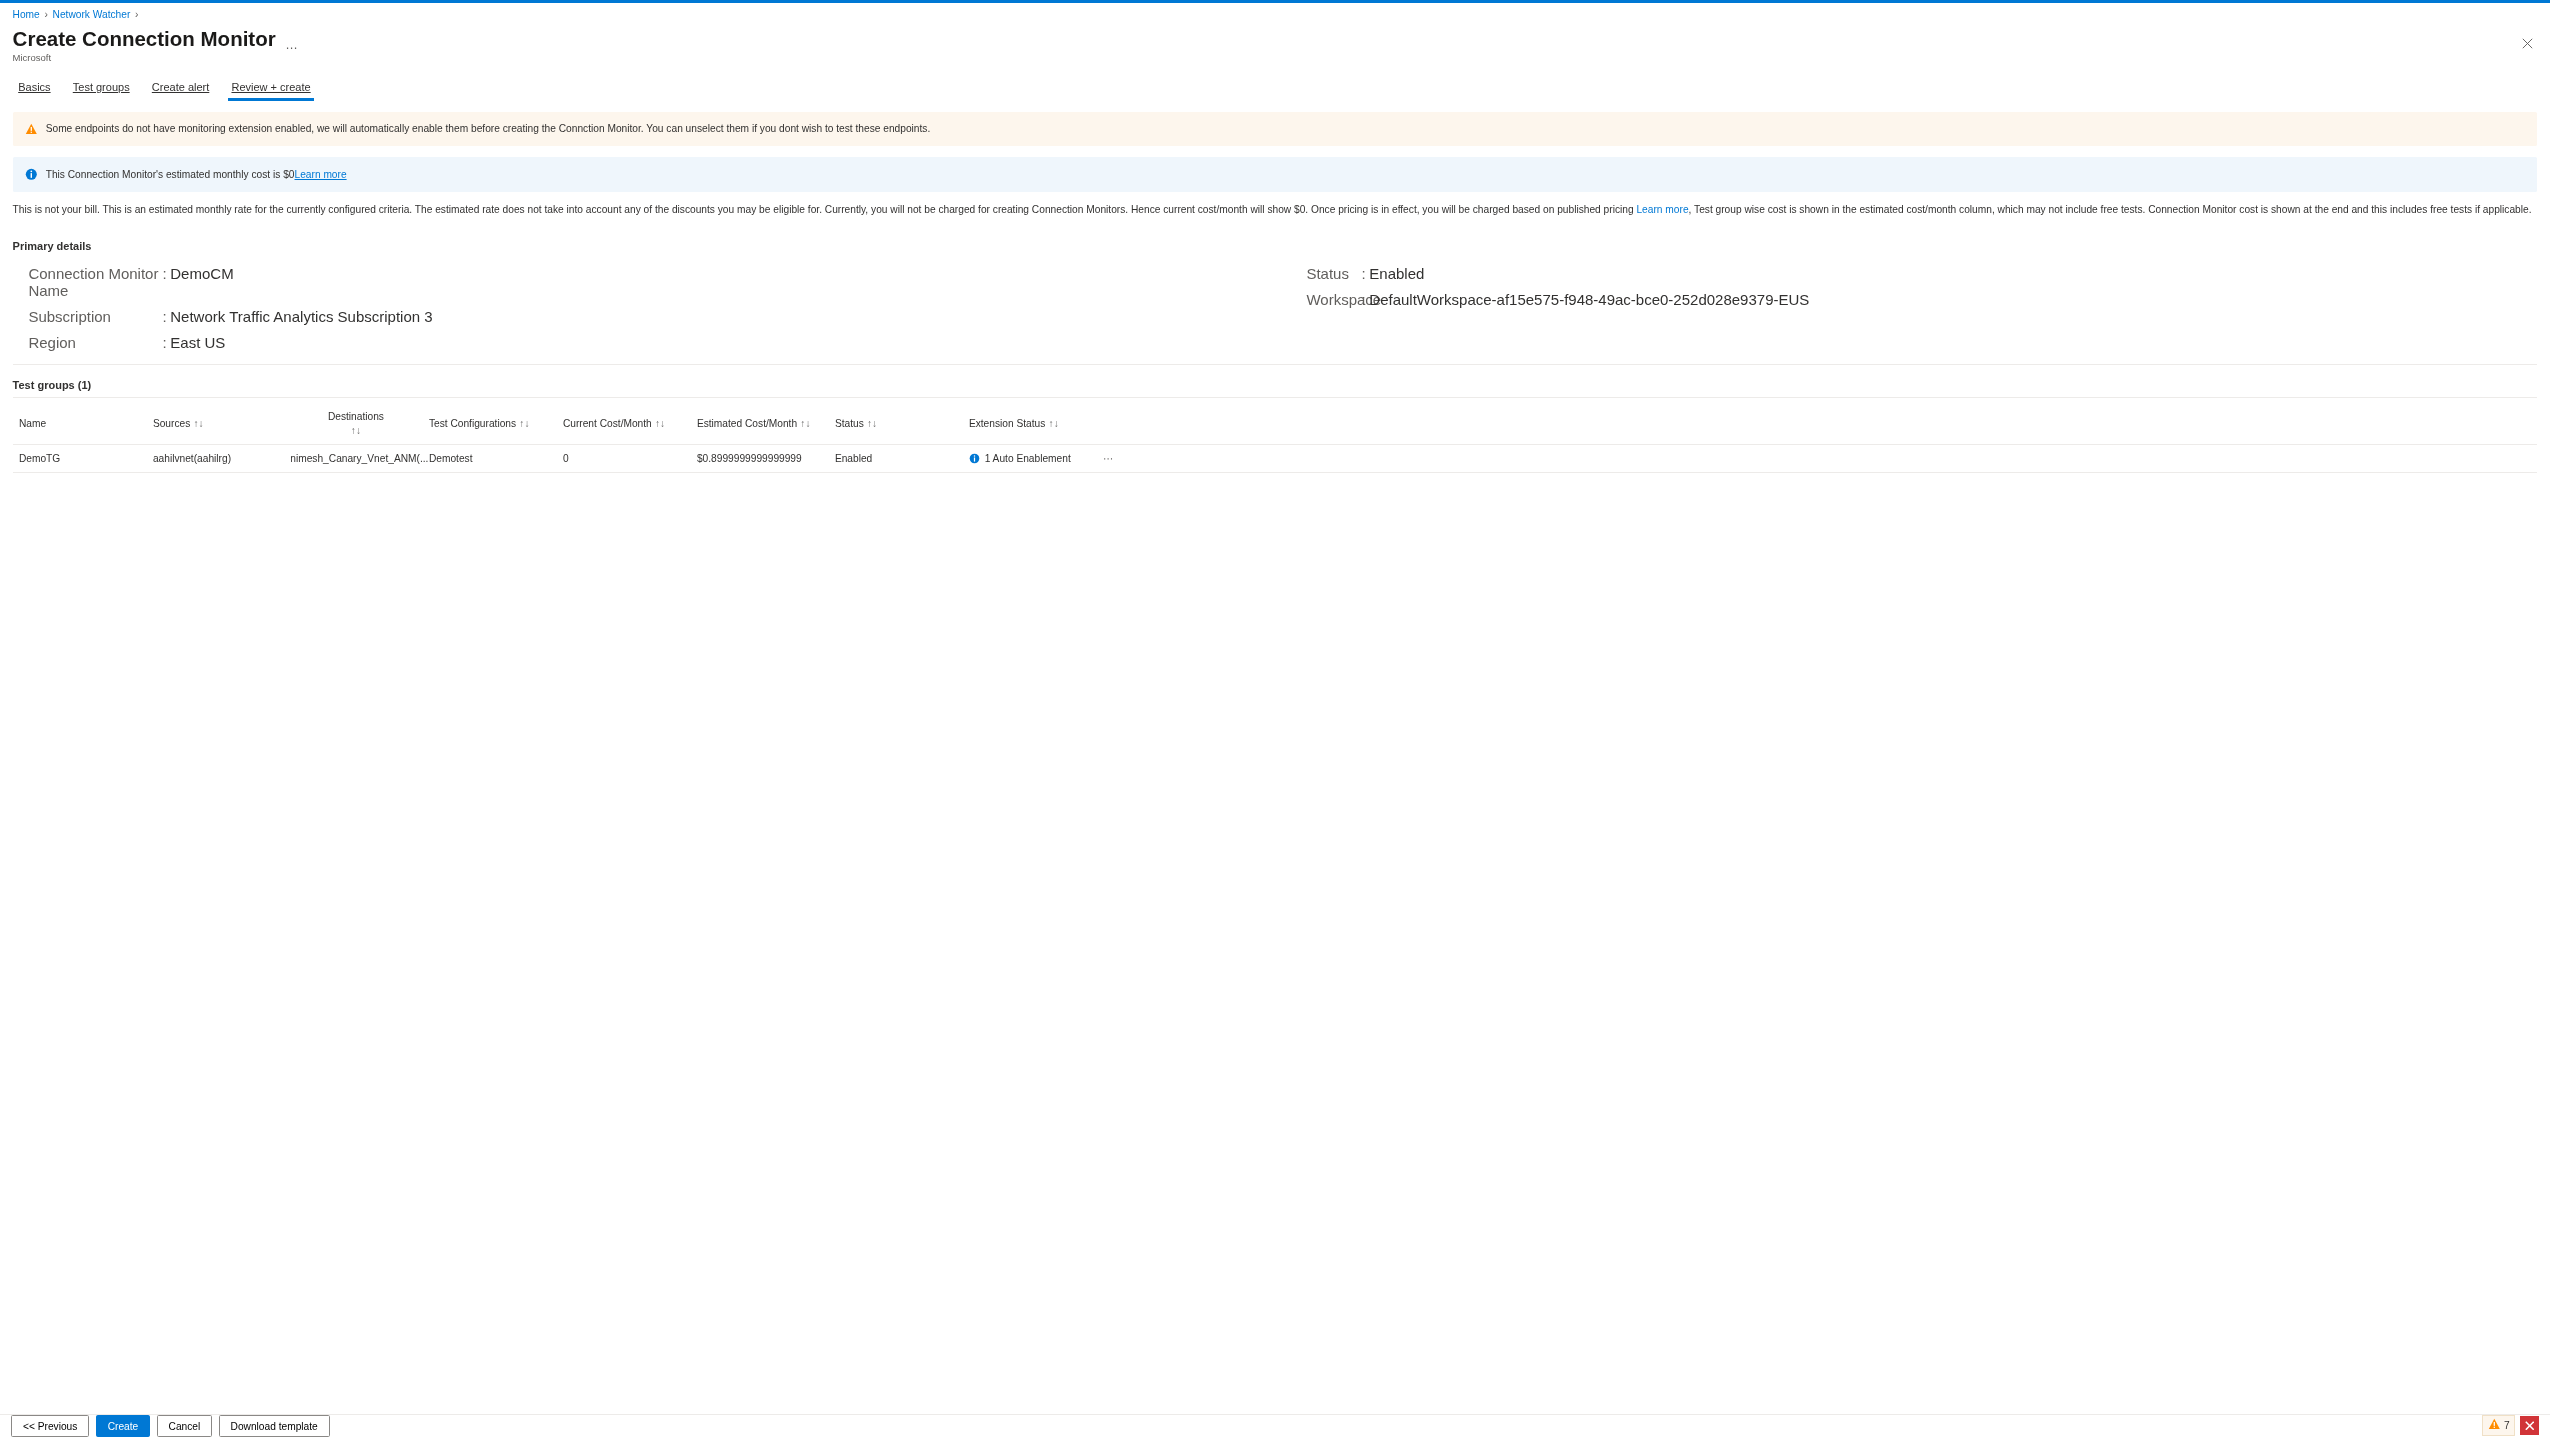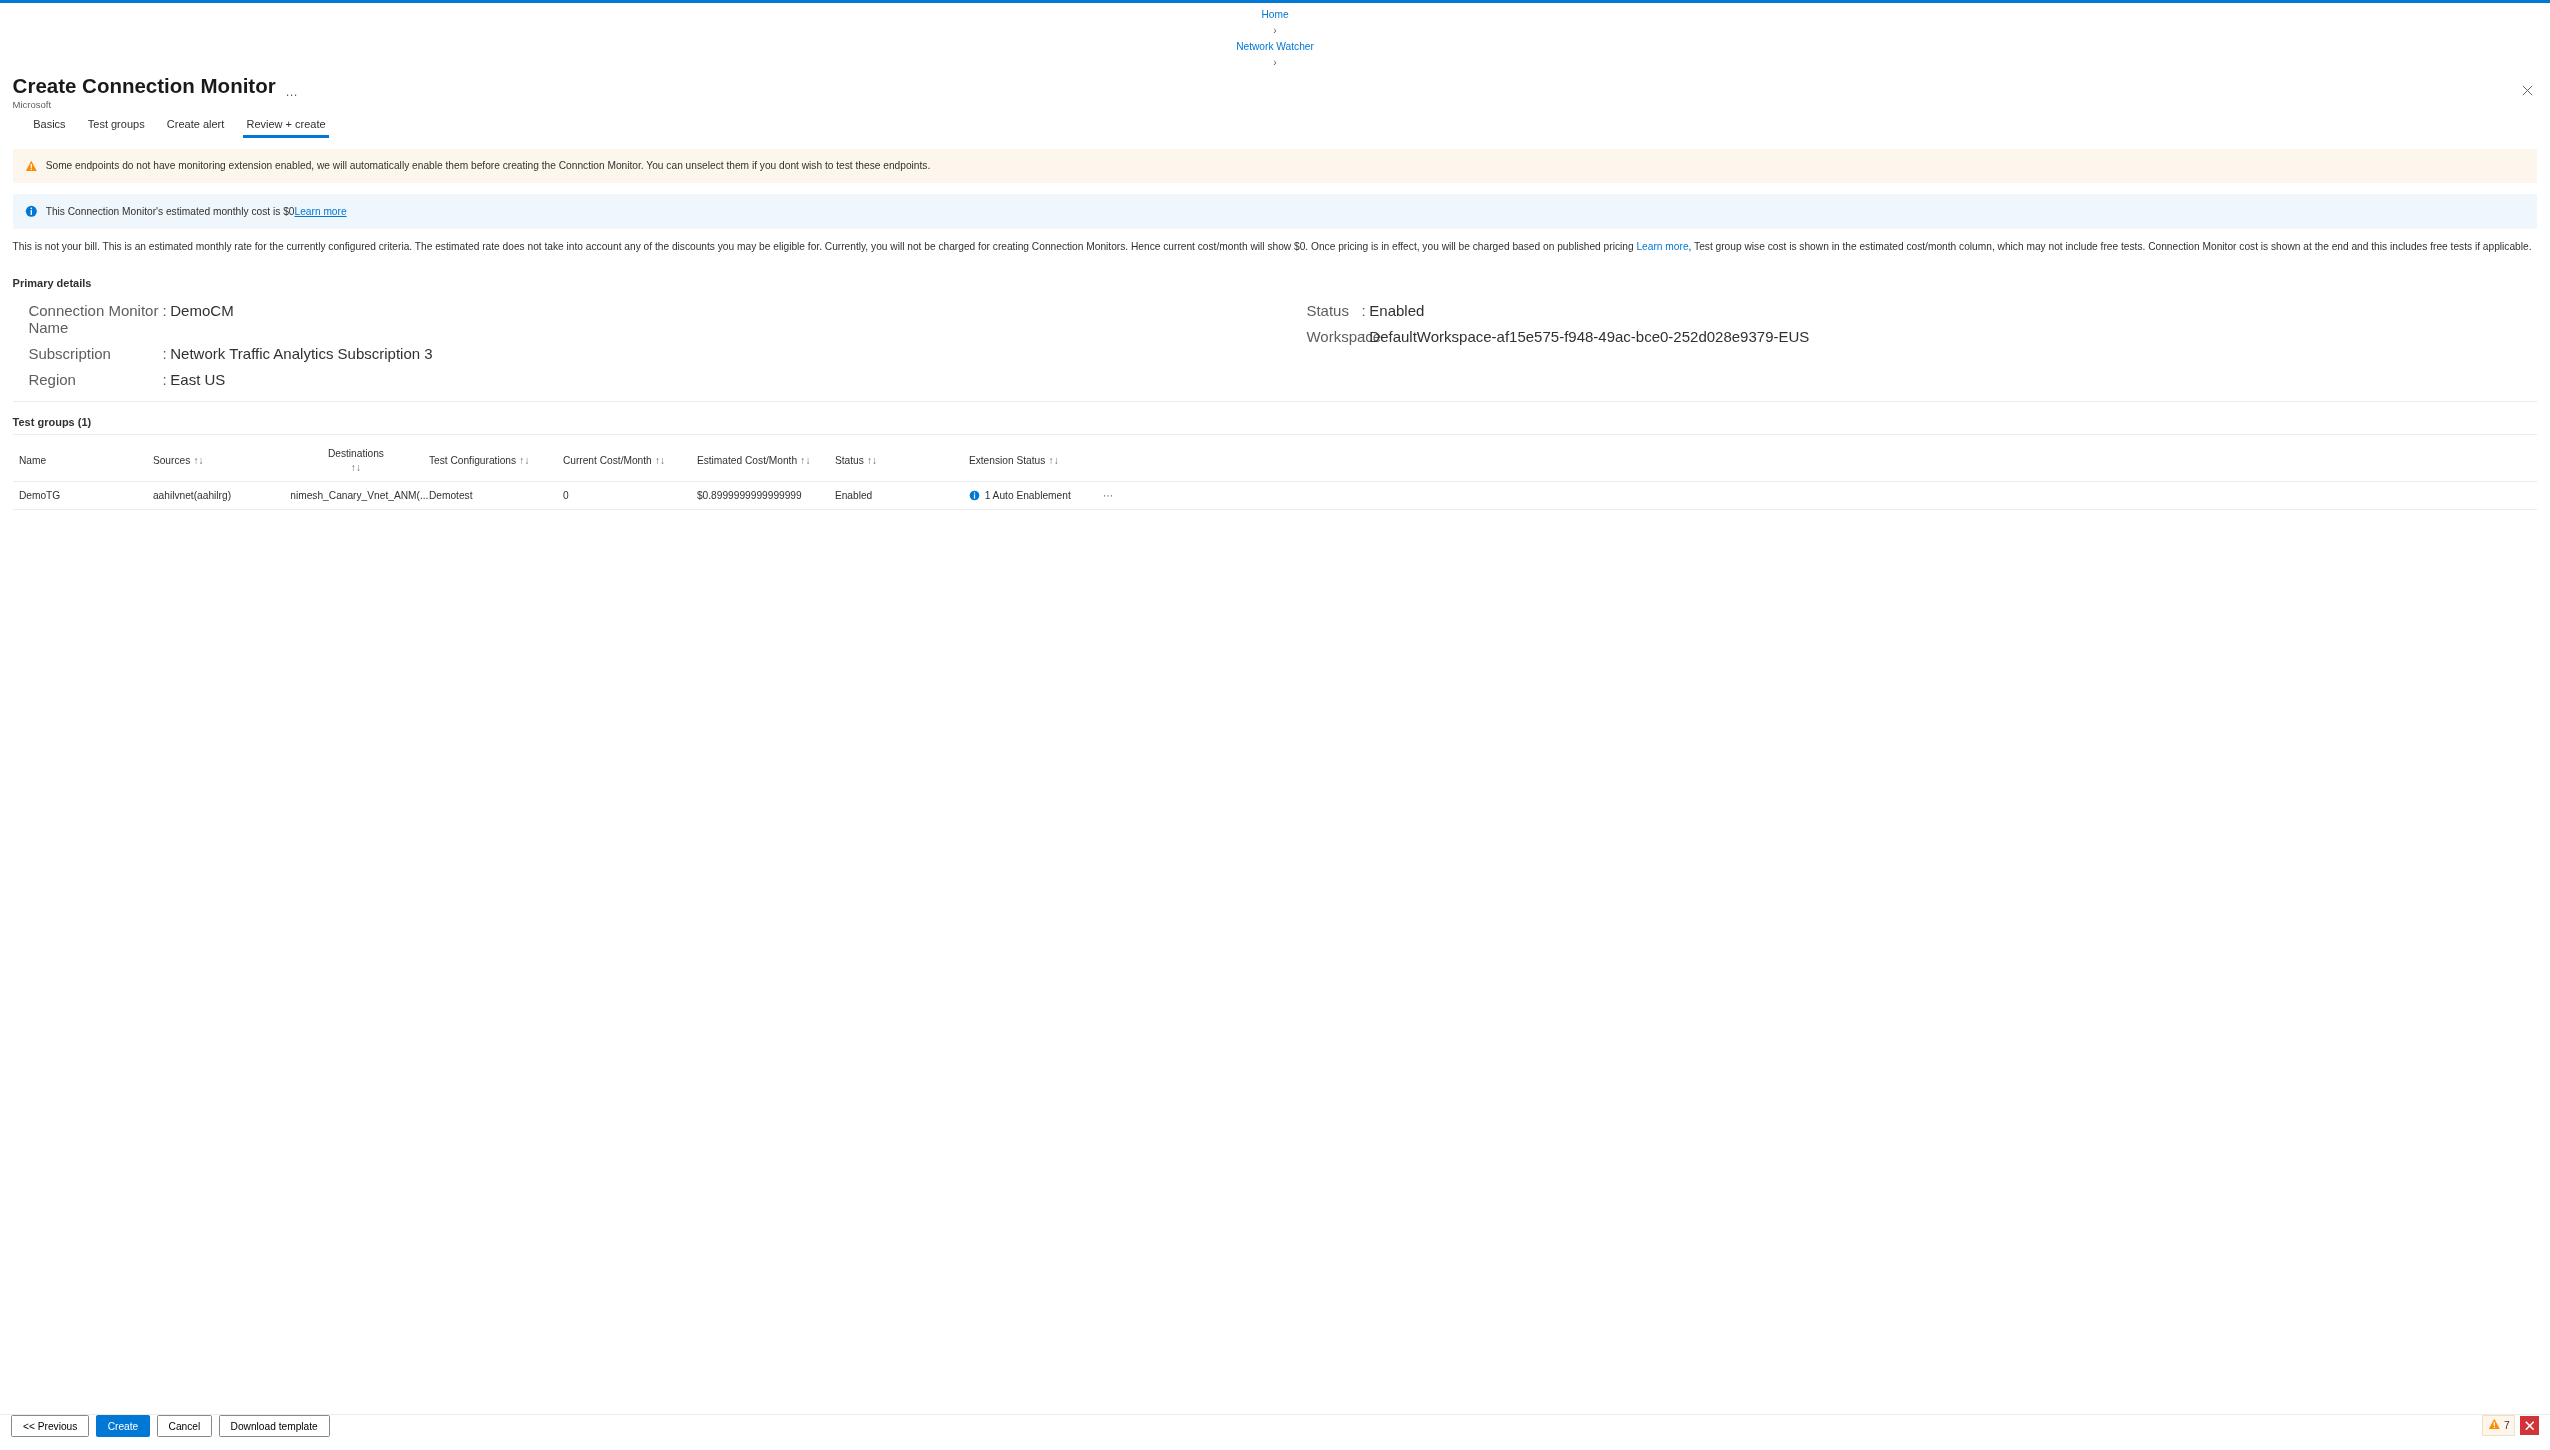--- a/index.html
+++ b/index.html
@@ -1,29 +1,29 @@
 <!DOCTYPE html>
 <html><head>
 <meta charset="utf-8">
 <style>
 * { box-sizing: border-box; margin: 0; padding: 0; }
 html, body { width: 100%; height: 100%; font-family: "Segoe UI", Arial, sans-serif; font-size: 10.2px; color: #323130; background: #fff; overflow: hidden; }
 .topbar { height: 3.2px; background: #0078d4; }
 .page { display: flex; flex-direction: column; height: calc(100% - 3.2px); }
 .header-area { padding: 6.3px 12.6px 0 12.6px; }
-.breadcrumb { display: flex; align-items: center; gap: 4.7px; font-size: 10.2px; margin-bottom: 6.3px; flex-direction: column; }
+.breadcrumb { display: flex; align-items: center; gap: 4.7px; font-size: 10.2px; margin-bottom: 6.3px; }
 .breadcrumb a { color: #0078d4; text-decoration: none; cursor: pointer; }
 .breadcrumb .chev { color: #605e5c; }
 .title-row { display: flex; align-items: center; justify-content: space-between; }
 .title-left { display: flex; align-items: center; gap: 9.5px; }
 .title-main { font-size: 20.5px; font-weight: 600; color: #1b1a19; }
 .title-ell { color: #605e5c; cursor: pointer; font-size: 12.6px; letter-spacing: 0.8px; }
 .subtitle { color: #605e5c; font-size: 9.5px; margin-top: 1.6px; }
 .close-x { font-size: 12.6px; color: #605e5c; cursor: pointer; padding: 4.7px; }
-.tabs { display: flex; gap: 15.8px; padding: 0 30px; margin-top: 1px; border-bottom: 0px solid transparent; }
+.tabs { display: flex; gap: 15.8px; padding: 0 15px; margin-top: 11px; border-bottom: 0px solid transparent; text-decoration: underline; }
 .tab { padding: 6.3px 3.2px 7.9px 3.2px; cursor: pointer; color: #323130; font-size: 11px; position: relative; }
 .tab.active { font-weight: 400; }
 .tab.active::after { content: ""; position: absolute; left: 0; right: 0; bottom: 0; height: 2.4px; background: #0078d4; }
 .content { flex: 1 1 auto; overflow: auto; padding: 11px 12.6px 47px 12.6px; }
 .banner { display: flex; align-items: center; gap: 7.9px; padding: 11px 12.6px; border-radius: 1.6px; margin-bottom: 11px; font-size: 10.2px; }
 .banner.warn { background: #fdf6ed; border: 0px; }
 .banner.info { background: #eff6fc; }
 .icon-warn svg, .icon-info svg { width: 12.6px; height: 12.6px; display: block; }
 .para { color: #323130; font-size: 10.2px; line-height: 1.4; margin-bottom: 23px; }
 .para a { color: #0078d4; text-decoration: none; cursor: pointer; }

